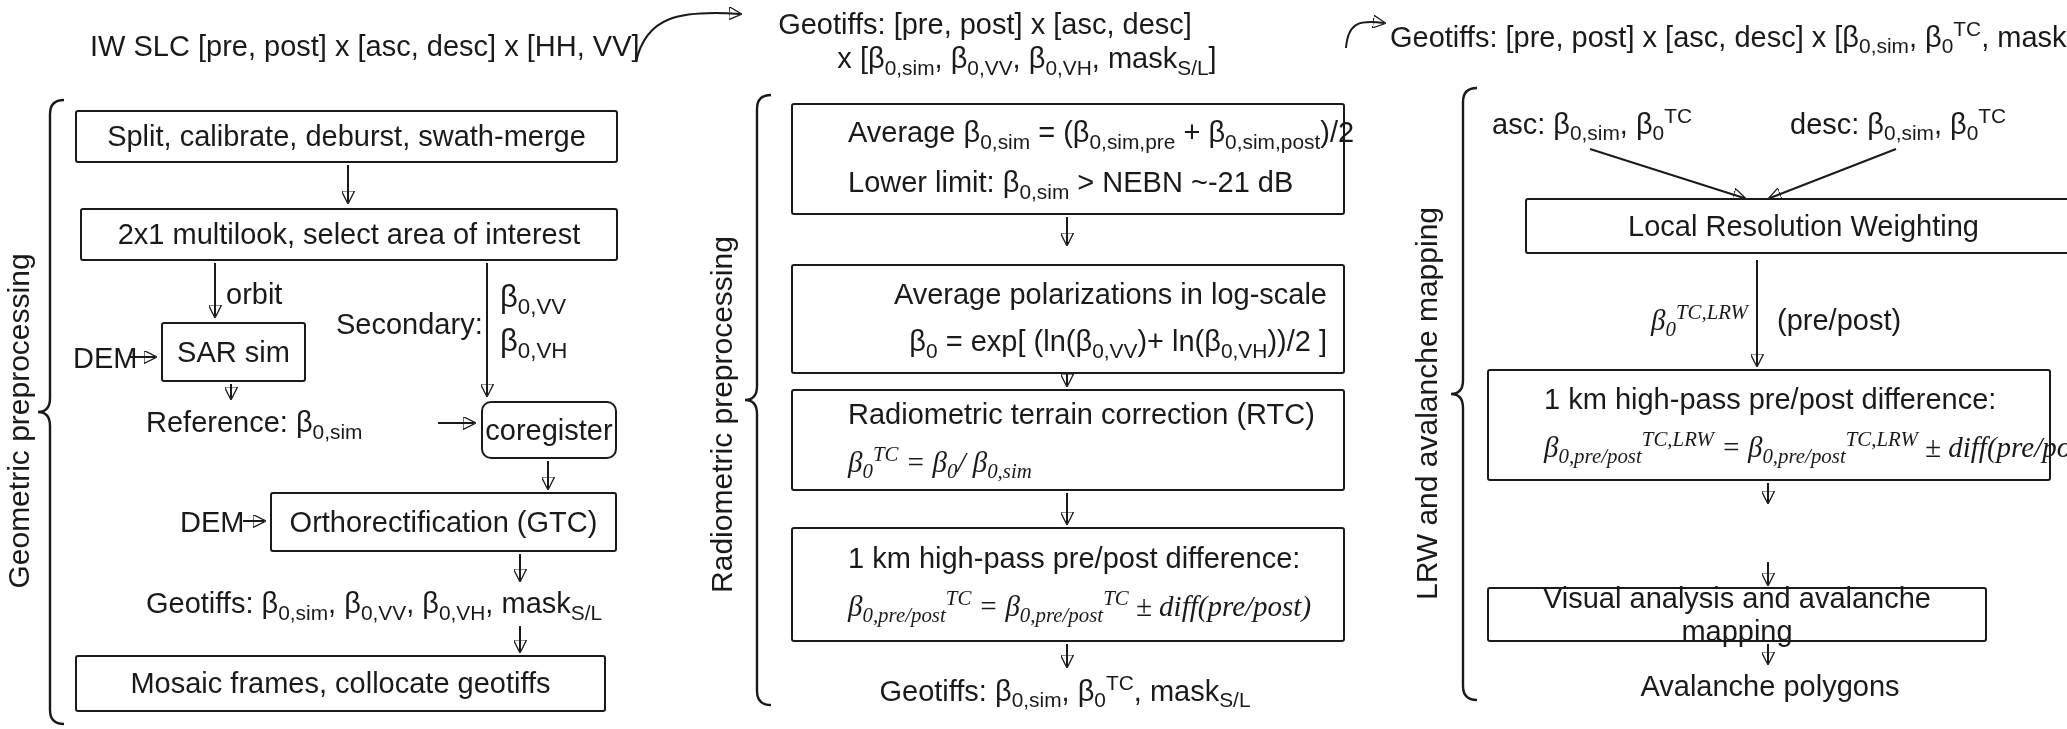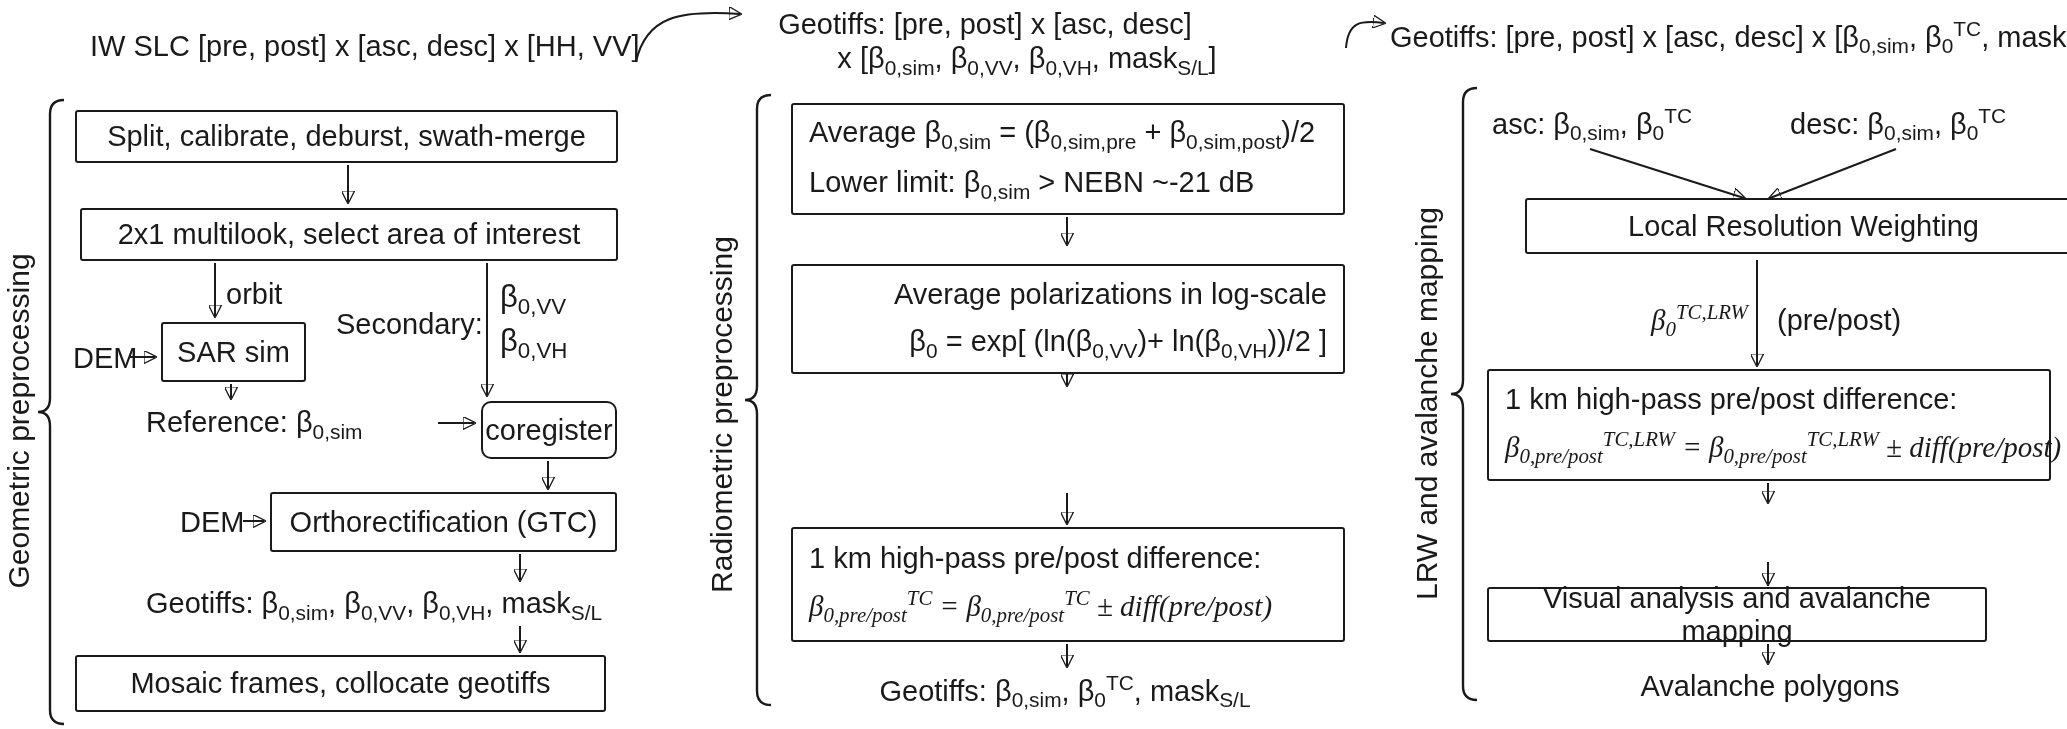--- a/index.html
+++ b/index.html
@@ -8,21 +8,21 @@
     position:relative; width:2067px; height:729px; overflow:hidden;
     background:var(--bg,#fff); color:var(--ink,#1a1a1a);
     font-family:"Liberation Sans",sans-serif; font-size:29px;
   }
   .overlay { position:absolute; left:0; top:0; width:2067px; height:729px; }
   .box {
     position:absolute; border:2px solid var(--ink,#1a1a1a); border-radius:3px;
     background:#fff; display:flex; flex-direction:column; justify-content:center;
   }
   .box.center { align-items:center; text-align:center; }
-  .box .line { padding:0 16px; line-height:1.62; white-space:nowrap; }
+  .box .line { padding:0 16px; line-height:1.62; white-space:nowrap;margin-left:39px; }
   .txt { position:absolute; white-space:nowrap; line-height:1.25; }
   .center { text-align:center; }
   .right { text-align:right; }
   .vlabel {
     position:absolute; transform:rotate(-90deg); transform-origin:0 0;
     text-align:center; white-space:nowrap; font-size:30px; line-height:38px;
   }
   .formula { font-family:"Liberation Serif",serif; font-style:italic; }
   sub, sup { font-size:72%; }
   svg path, svg line { stroke:var(--ink,#1a1a1a); fill:none; }
@@ -108,20 +108,24 @@
   <div class="box" style="left:791px; top:103px; width:554px; height:112px;">
     <div class="line">Average β<sub>0,sim</sub> = (β<sub>0,sim,pre</sub> + β<sub>0,sim,post</sub>)/2</div>
     <div class="line">Lower limit: β<sub>0,sim</sub> &gt; NEBN ~-21 dB</div>
   </div>
 
   <div class="box" style="left:791px; top:264px; width:554px; height:110px;align-items:flex-end;">
     <div class="line">Average polarizations in log-scale</div>
     <div class="line">β<sub>0</sub> = exp[ (ln(β<sub>0,VV</sub>)+ ln(β<sub>0,VH</sub>))/2 ]</div>
   </div>
 
+  <div class="box" style="left:791px; top:389px; width:554px; height:102px;">
+    <div class="line">Radiometric terrain correction (RTC)</div>
+    <div class="line formula">β<sub>0</sub><sup>TC</sup> = β<sub>0</sub>/ β<sub>0,sim</sub></div>
+  </div>
 
   <div class="box" style="left:791px; top:527px; width:554px; height:115px;">
     <div class="line">1 km high-pass pre/post difference:</div>
     <div class="line formula">β<sub>0,pre/post</sub><sup>TC</sup> = β<sub>0,pre/post</sub><sup>TC</sup> ± diff(pre/post)</div>
   </div>
 
   <div class="txt center" style="left:830px; top:670px; width:470px;">Geotiffs: β<sub>0,sim</sub>, β<sub>0</sub><sup>TC</sup>, mask<sub>S/L</sub></div>
 
   <div class="vlabel" style="left:1408px; top:612px; width:417px; height:38px;">LRW and avalanche mapping</div>
 

